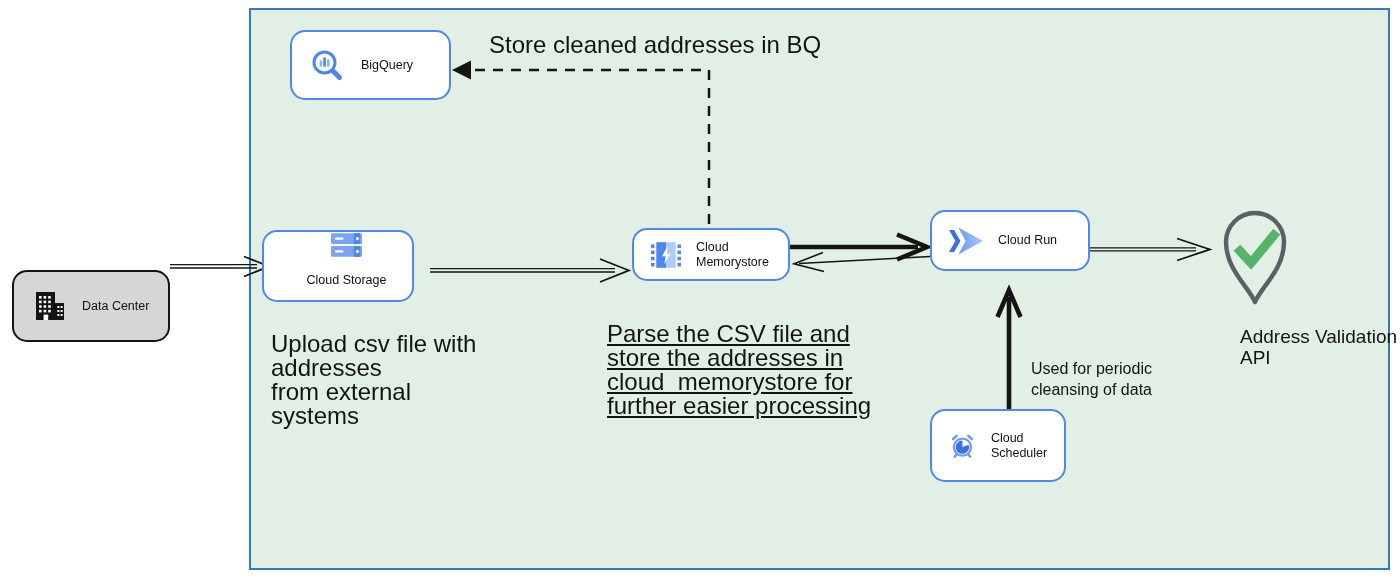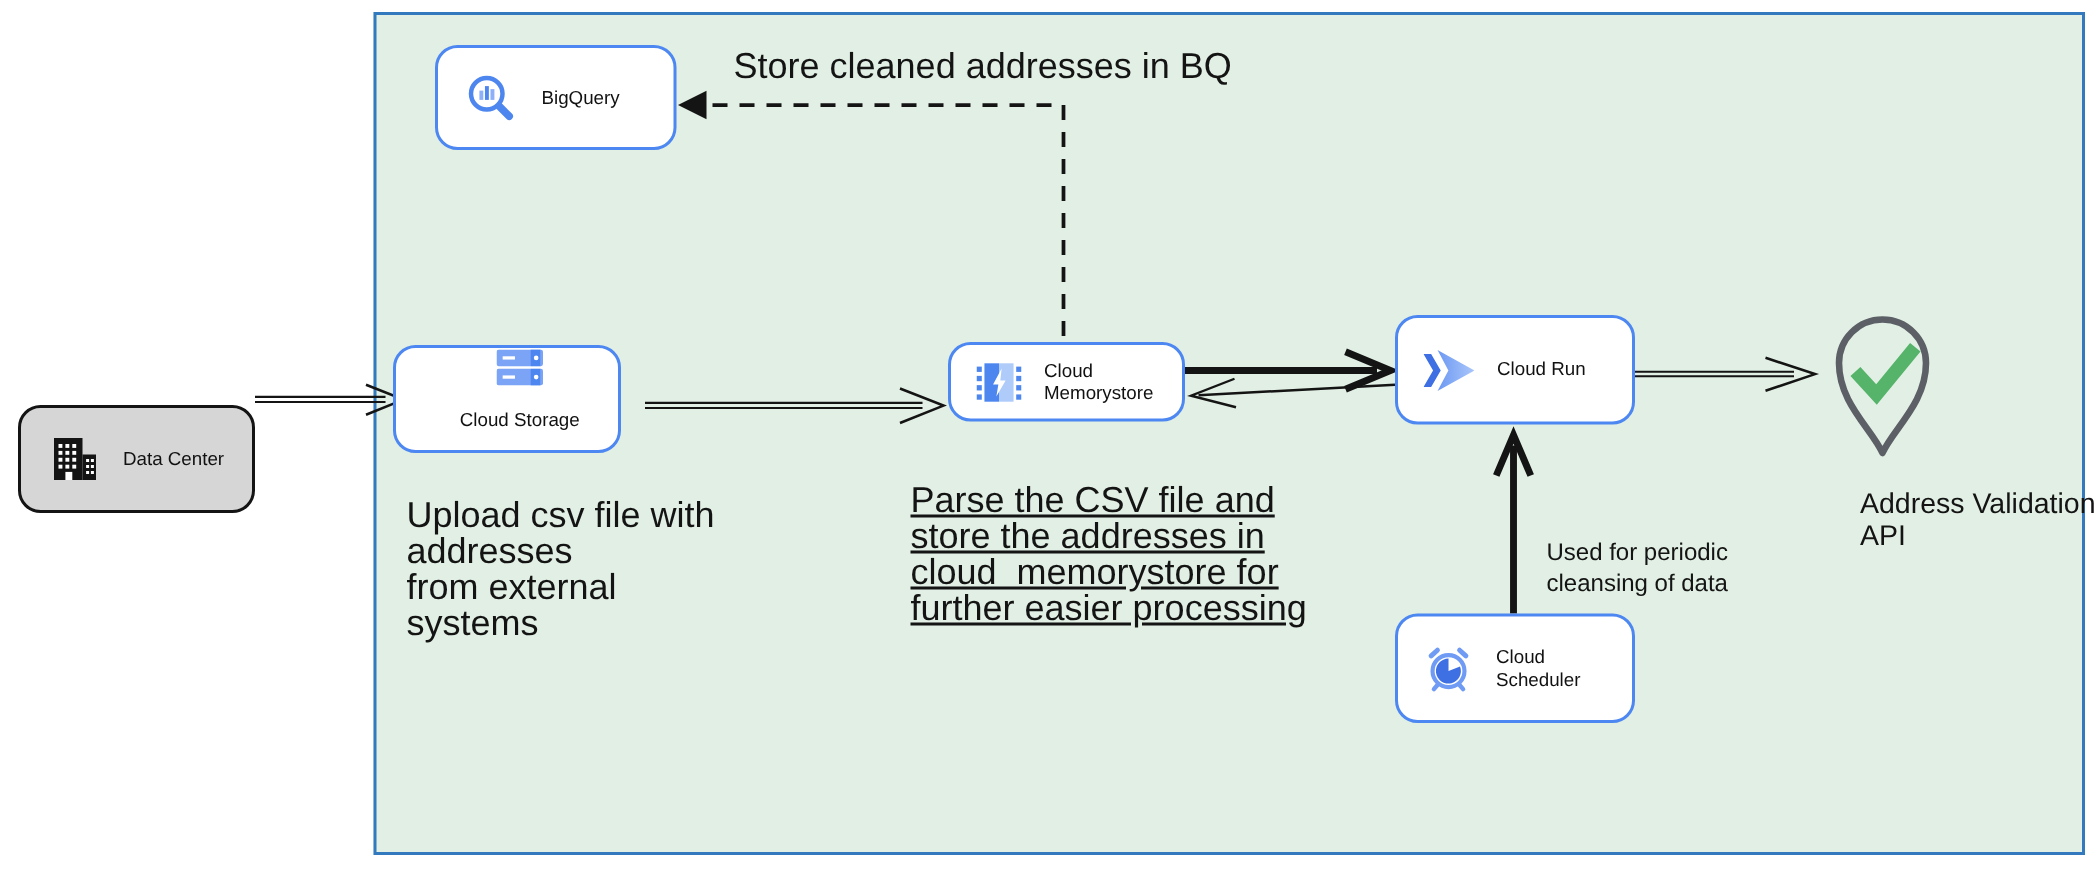--- a/index.html
+++ b/index.html
@@ -141,35 +141,35 @@
           <rect x="30" y="26" width="4" height="4"></rect>
       </g>
       <rect x="6" y="2.5" width="11" height="29" fill="#4d86ee"></rect>
       <rect x="17" y="2.5" width="11" height="29" fill="#aecbfa"></rect>
       <polygon points="19,6.5 12.5,18.5 16.5,18.5 15,27.5 22,15.5 18,15.5" fill="#ffffff"></polygon>
     </svg>
     <span class="nlabel">Cloud
 Memorystore</span>
   </div>
 
-  <div class="node" style="left:930px;top:210px;width:160px;height:73px;">
+  <div class="node" style="left:930px;top:210px;width:160px;height:61px;">
     <svg width="34" height="28" viewBox="0 0 40 32">
       <defs>
         <linearGradient id="crg" x1="0" y1="0" x2="1" y2="0">
           <stop offset="0" stop-color="#6d99f3"></stop>
             <stop offset="1" stop-color="#aac6fa"></stop>
         </linearGradient>
       </defs>
       <polygon points="0,3 6,3 13.5,16 6,29 0,29 7.5,16" fill="#3e70e3"></polygon>
       <polygon points="11,0 40,16 11,32 19.5,16" fill="url(#crg)"></polygon>
     </svg>
     <span class="nlabel">Cloud Run</span>
   </div>
 
-  <div class="node" style="left:930px;top:409px;width:160px;height:73px;">
+  <div class="node" style="left:930px;top:409px;width:136px;height:73px;">
     <svg width="34" height="34" viewBox="0 0 36 36">
       <line x1="5.5" y1="8.5" x2="10" y2="4.5" stroke="#6f9bf4" stroke-width="3.6" stroke-linecap="round"></line>
       <line x1="30.5" y1="8.5" x2="26" y2="4.5" stroke="#6f9bf4" stroke-width="3.6" stroke-linecap="round"></line>
       <line x1="7.5" y1="32.5" x2="10.5" y2="29" stroke="#6f9bf4" stroke-width="3.2" stroke-linecap="round"></line>
       <line x1="28.5" y1="32.5" x2="25.5" y2="29" stroke="#6f9bf4" stroke-width="3.2" stroke-linecap="round"></line>
       <circle cx="18" cy="19.5" r="11.5" fill="#ffffff" stroke="#6f9bf4" stroke-width="3"></circle>
       <path d="M18,19.5 L18,10.5 A9,9 0 1 0 26.3,16.2 Z" fill="#3e70e3"></path>
     </svg>
     <span class="nlabel">Cloud Scheduler</span>
   </div>

